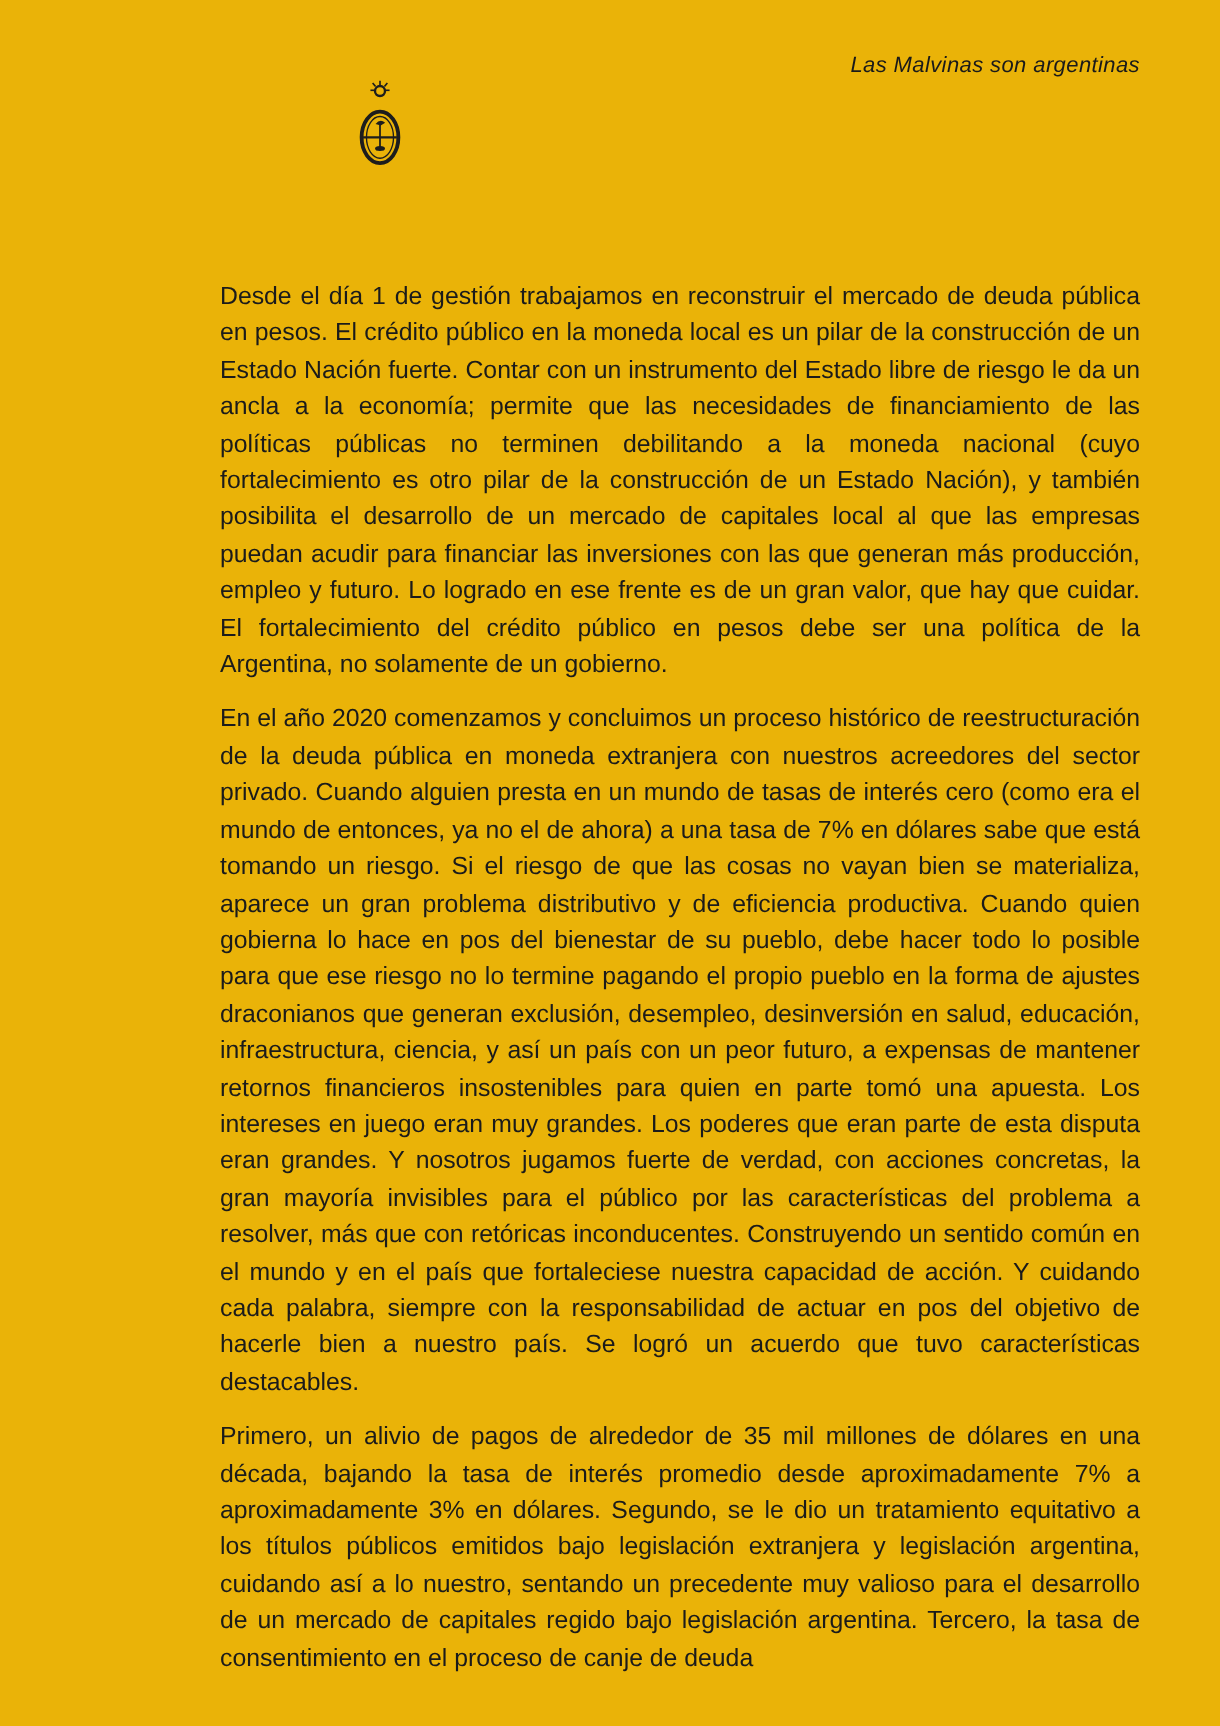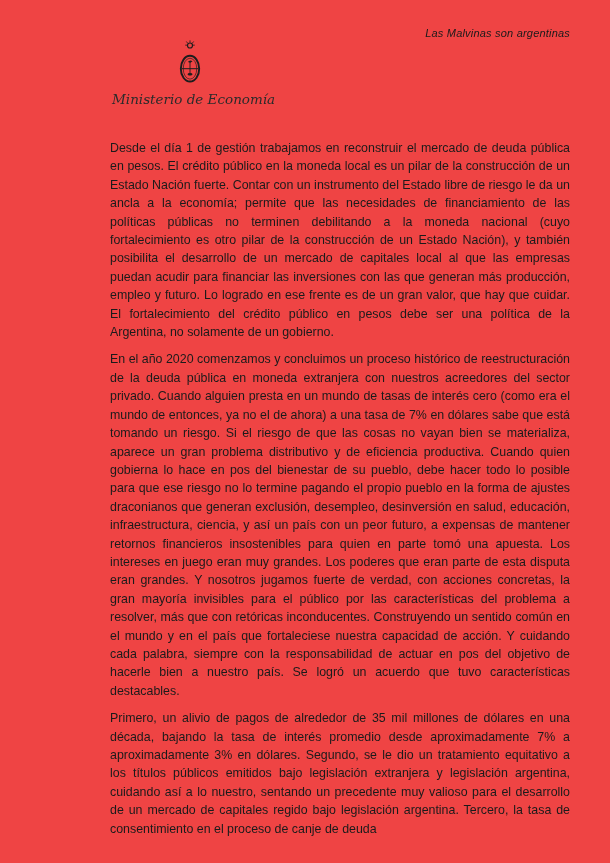--- a/index.html
+++ b/index.html
@@ -1,20 +1,20 @@
 <!DOCTYPE html>
 <html><head>
 <meta charset="utf-8">
 <style>
   html, body { margin: 0; padding: 0; background: #ffffff; }
   .page {
     position: relative;
     width: 610px;
     height: 863px;
-    background: #ef4444;
+    background: #eab308;
     font-family: "Liberation Sans", sans-serif;
     overflow: hidden;
   }
   .slogan {
     position: absolute;
     top: 27px;
     right: 40px;
     font-size: 11px;
     font-style: italic;
     color: #1a1a1a;
@@ -78,21 +78,20 @@
         <ellipse cx="20" cy="39" rx="9.2" ry="14.2" fill="none" stroke="#1d1d1d" stroke-width="0.9"></ellipse>
 
         <line x1="8.5" y1="39" x2="31.5" y2="39" stroke="#1d1d1d" stroke-width="1.4"></line>
 
         <line x1="20" y1="28.5" x2="20" y2="48" stroke="#1d1d1d" stroke-width="1.2"></line>
         <path d="M17 30 Q20 26 23.5 29 L20.5 31 Z" fill="#1d1d1d"></path>
 
         <ellipse cx="20" cy="46.5" rx="3.4" ry="1.7" fill="#1d1d1d"></ellipse>
       </svg>
     </span>
-    <div class="ministry">Ministerio de Economía</div>
   </div>
 
   <div class="content">
     <p>Desde el día 1 de gestión trabajamos en reconstruir el mercado de deuda pública en pesos. El crédito público en la moneda local es un pilar de la construcción de un Estado Nación fuerte. Contar con un instrumento del Estado libre de riesgo le da un ancla a la economía; permite que las necesidades de financiamiento de las políticas públicas no terminen debilitando a la moneda nacional (cuyo fortalecimiento es otro pilar de la construcción de un Estado Nación), y también posibilita el desarrollo de un mercado de capitales local al que las empresas puedan acudir para financiar las inversiones con las que generan más producción, empleo y futuro. Lo logrado en ese frente es de un gran valor, que hay que cuidar. El fortalecimiento del crédito público en pesos debe ser una política de la Argentina, no solamente de un gobierno.</p>
     <p>En el año 2020 comenzamos y concluimos un proceso histórico de reestructuración de la deuda pública en moneda extranjera con nuestros acreedores del sector privado. Cuando alguien presta en un mundo de tasas de interés cero (como era el mundo de entonces, ya no el de ahora) a una tasa de 7% en dólares sabe que está tomando un riesgo. Si el riesgo de que las cosas no vayan bien se materializa, aparece un gran problema distributivo y de eficiencia productiva. Cuando quien gobierna lo hace en pos del bienestar de su pueblo, debe hacer todo lo posible para que ese riesgo no lo termine pagando el propio pueblo en la forma de ajustes draconianos que generan exclusión, desempleo, desinversión en salud, educación, infraestructura, ciencia, y así un país con un peor futuro, a expensas de mantener retornos financieros insostenibles para quien en parte tomó una apuesta. Los intereses en juego eran muy grandes. Los poderes que eran parte de esta disputa eran grandes. Y nosotros jugamos fuerte de verdad, con acciones concretas, la gran mayoría invisibles para el público por las características del problema a resolver, más que con retóricas inconducentes. Construyendo un sentido común en el mundo y en el país que fortaleciese nuestra capacidad de acción. Y cuidando cada palabra, siempre con la responsabilidad de actuar en pos del objetivo de hacerle bien a nuestro país. Se logró un acuerdo que tuvo características destacables.</p>
     <p>Primero, un alivio de pagos de alrededor de 35 mil millones de dólares en una década, bajando la tasa de interés promedio desde aproximadamente 7% a aproximadamente 3% en dólares. Segundo, se le dio un tratamiento equitativo a los títulos públicos emitidos bajo legislación extranjera y legislación argentina, cuidando así a lo nuestro, sentando un precedente muy valioso para el desarrollo de un mercado de capitales regido bajo legislación argentina. Tercero, la tasa de consentimiento en el proceso de canje de deuda</p>
   </div>
 
 </div>
 

